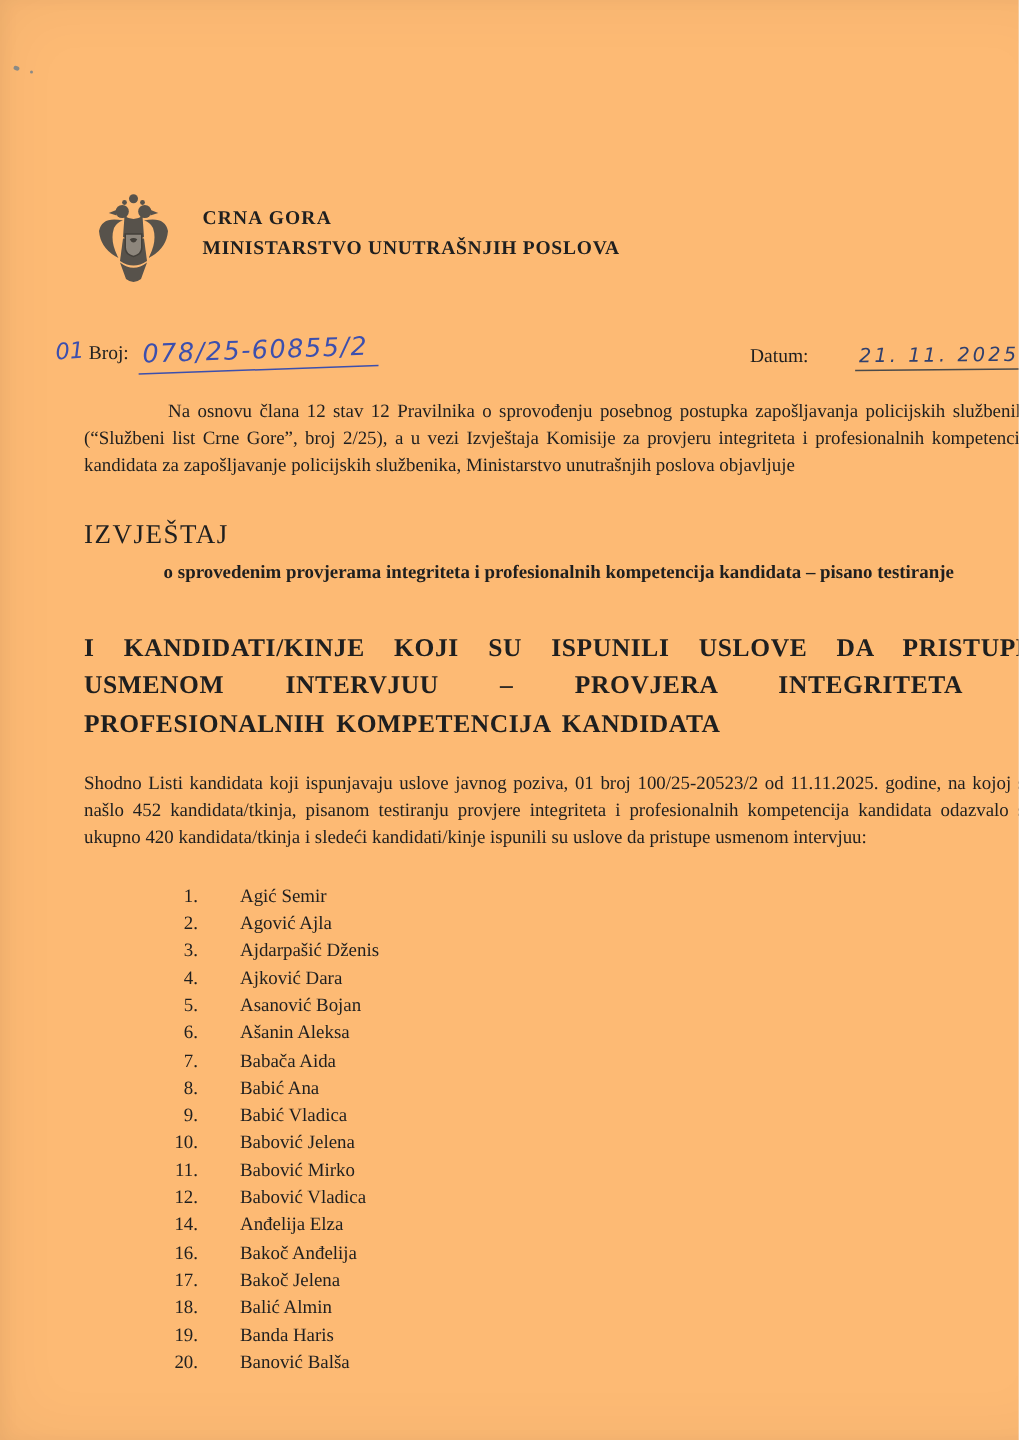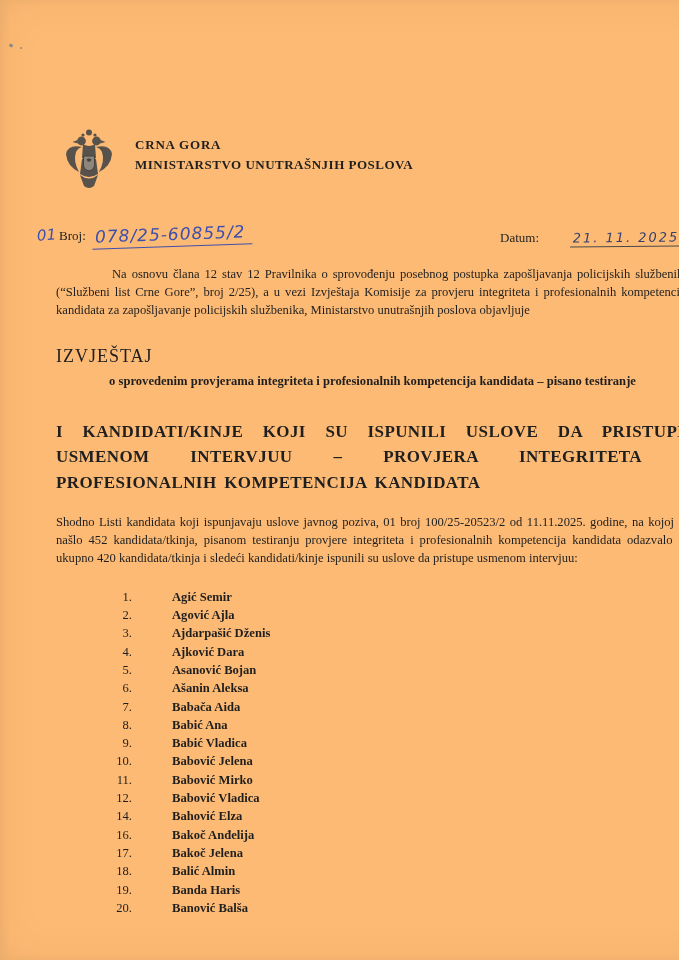--- a/index.html
+++ b/index.html
@@ -44,21 +44,21 @@
   .para.indent{text-indent:56px;}
   .doc-title{font-weight:normal;font-size:18px;letter-spacing:1px;margin-top:26px;}
   .doc-subtitle{text-align:center;font-weight:bold;font-size:12.6px;margin-top:7px;}
   .section-heading{font-weight:bold;font-size:17px;line-height:1.5;text-align:justify;
     letter-spacing:0.4px;word-spacing:3px;margin-top:30px;}
 
   
   .candidates{list-style:none;margin:20px 0 0 0;padding:0;}
   .cand-row{display:flex;align-items:baseline;line-height:18.3px;font-size:12.6px;}
   .cand-num{width:76px;text-align:right;padding-right:0;}
-  .cand-name{margin-left:40px;font-weight:bold;}
+  .cand-name{margin-left:28px;font-weight:normal;}
 </style>
 </head>
 <body>
 
 <div class="page">
 
   <span class="artifact a1"></span>
   <span class="artifact a2"></span>
 
   <div class="header">
@@ -177,21 +177,21 @@
         </li>
 
         <li class="cand-row">
           <span class="cand-num">12.</span>
           <span class="cand-name">Babović Vladica</span>
         </li>
 
 
         <li class="cand-row">
           <span class="cand-num">14.</span>
-          <span class="cand-name">Bahović Elza</span>
+          <span class="cand-name">Anđelija Elza</span>
         </li>
 
 
         <li class="cand-row">
           <span class="cand-num">16.</span>
           <span class="cand-name">Bakoč Anđelija</span>
         </li>
 
         <li class="cand-row">
           <span class="cand-num">17.</span>

